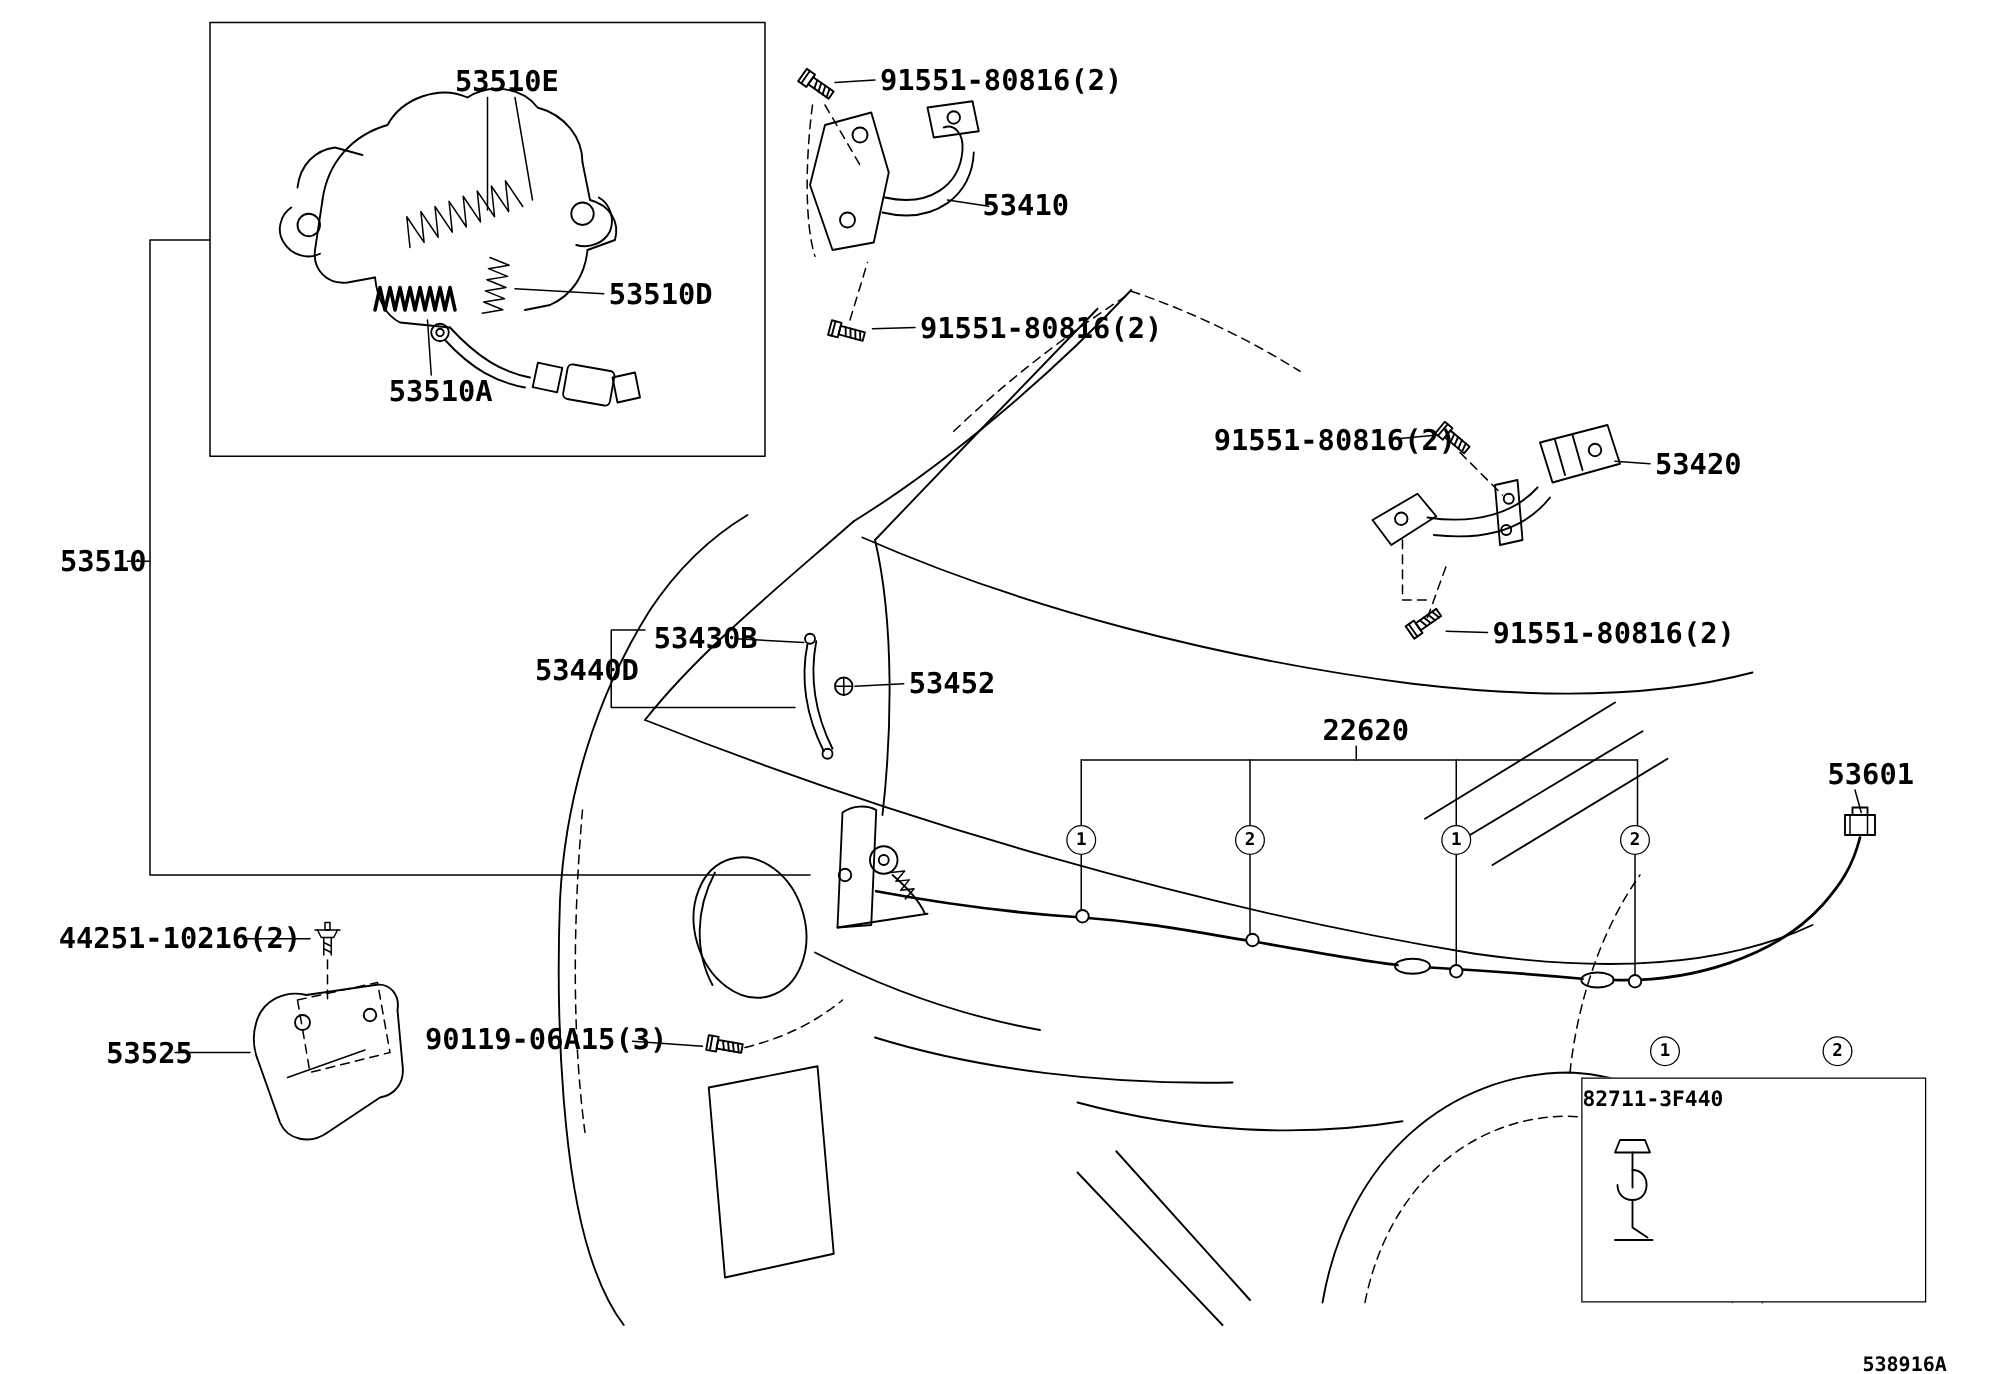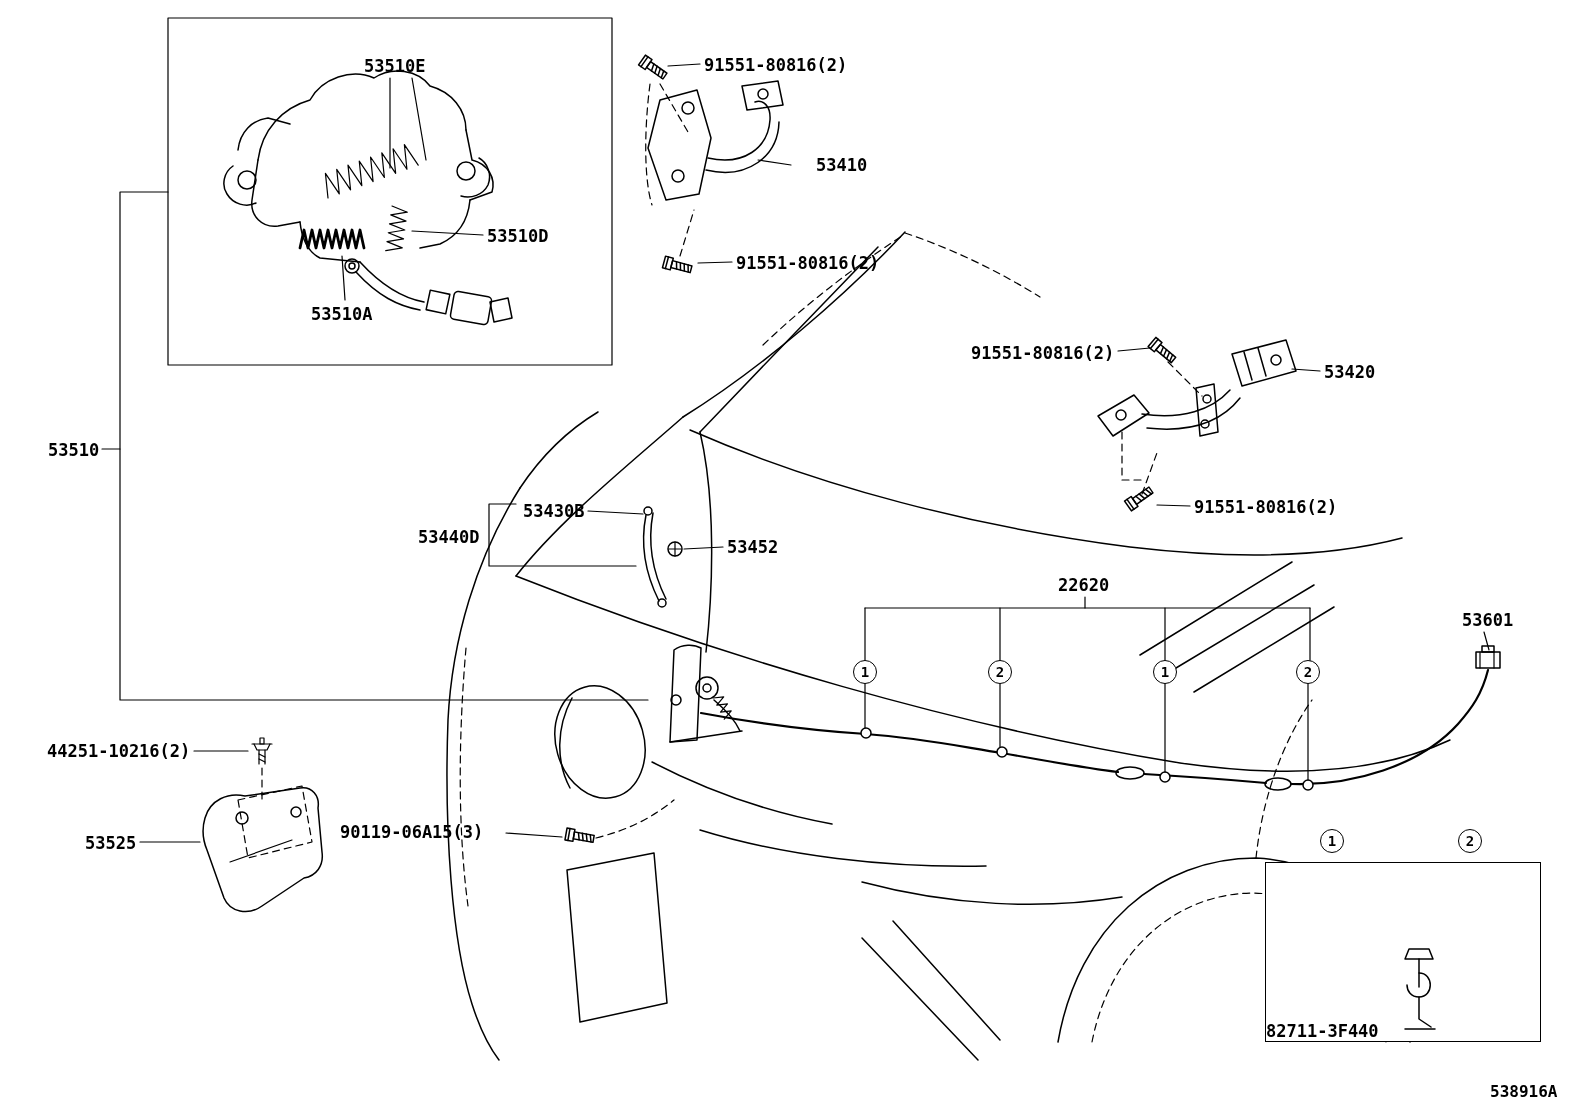--- a/index.html
+++ b/index.html
@@ -5,26 +5,26 @@
   html,body{margin:0;padding:0;background:#fff;}
   #stage{position:relative;width:1592px;height:1099px;background:#fff;overflow:hidden;
          font-family:"DejaVu Sans Mono","Liberation Mono",monospace;color:#000;}
   #lineart{position:absolute;left:0;top:0;}
   svg *{stroke:#000;fill:none;stroke-width:1.5;stroke-linecap:round;stroke-linejoin:round;}
   svg .dash{stroke-dasharray:7 5;stroke-width:1.2;}
   svg .thin{stroke-width:1.2;}
   svg .thick{stroke-width:2.2;}
   svg .heavy{stroke-width:2.8;}
   svg .wfill{fill:#fff;}
-  .label{position:absolute;font-size:17px;font-weight:700;white-space:nowrap;line-height:20px;}
+  .label{position:absolute;font-size:23px;font-weight:700;white-space:nowrap;line-height:20px;}
   .callout{position:absolute;width:22px;height:22px;border:1.6px solid #000;border-radius:50%;
            background:#fff;display:flex;align-items:center;justify-content:center;
            font-size:14px;font-weight:700;transform:translate(-50%,-50%);z-index:3;}
   .legend{position:absolute;border:1.6px solid #000;display:flex;background:#fff;z-index:2;}
-  .legend-cell{flex:1;display:flex;flex-direction:row;align-items:flex-end;padding-top:7px;}
+  .legend-cell{flex:1;display:flex;flex-direction:column;align-items:flex-start;padding-top:7px;}
   .legend-cell + .legend-cell{border-left:1.6px solid #000;}
   .legend-part{font-size:17px;font-weight:700;}
   .legend-clip{margin-top:14px;}
   .diagram-id{position:absolute;font-size:16px;font-weight:700;}
 </style>
 </head>
 <body>
 
 <div id="stage">
 
@@ -222,30 +222,30 @@
       <path class="thin" d="M140,842 L200,842"></path>
 
       <use href="#bolt" transform="translate(566,834) rotate(10)"></use>
       <path class="thin" d="M506,833 L562,837"></path>
       <path class="dash" d="M596,838 C628,830 652,818 674,800"></path>
     </g>
   </svg>
 
   <div class="label" style="left:364px;top:56px">53510E</div>
   <div class="label" style="left:704px;top:55px">91551-80816(2)</div>
-  <div class="label" style="left:816px;top:155px">53410</div>
+  <div class="label" style="left:786px;top:155px">53410</div>
   <div class="label" style="left:487px;top:226px">53510D</div>
   <div class="label" style="left:736px;top:253px">91551-80816(2)</div>
   <div class="label" style="left:311px;top:304px">53510A</div>
   <div class="label" style="left:971px;top:343px">91551-80816(2)</div>
   <div class="label" style="left:1324px;top:362px">53420</div>
   <div class="label" style="left:48px;top:440px">53510</div>
   <div class="label" style="left:1194px;top:497px">91551-80816(2)</div>
   <div class="label" style="left:523px;top:501px">53430B</div>
-  <div class="label" style="left:418px;top:527px">53440D</div>
+  <div class="label" style="left:428px;top:527px">53440D</div>
   <div class="label" style="left:727px;top:537px">53452</div>
   <div class="label" style="left:1058px;top:575px">22620</div>
   <div class="label" style="left:1462px;top:610px">53601</div>
   <div class="label" style="left:47px;top:741px">44251-10216(2)</div>
   <div class="label" style="left:85px;top:833px">53525</div>
   <div class="label" style="left:340px;top:822px">90119-06A15(3)</div>
 
   <span class="callout" style="left:865px;top:672px">1</span>
   <span class="callout" style="left:1000px;top:672px">2</span>
   <span class="callout" style="left:1165px;top:672px">1</span>

